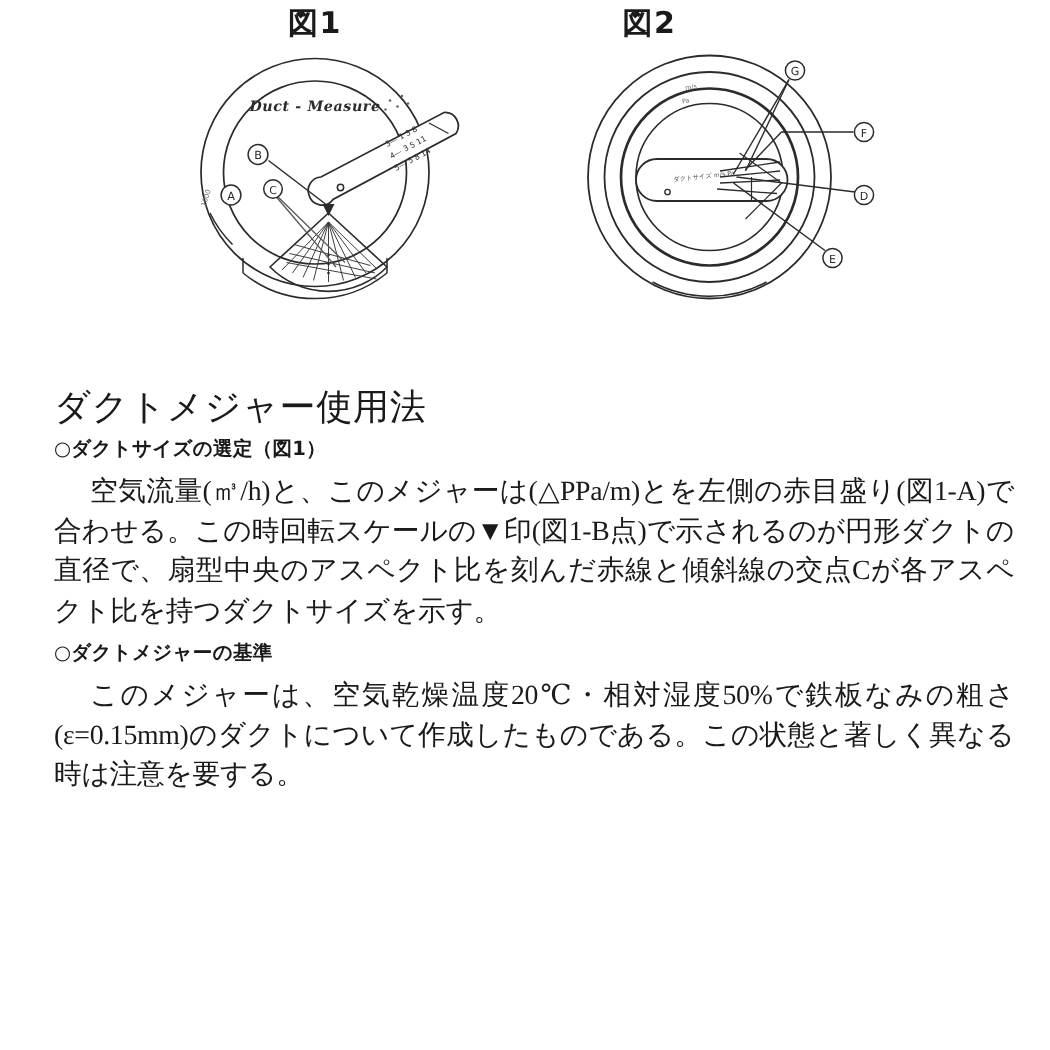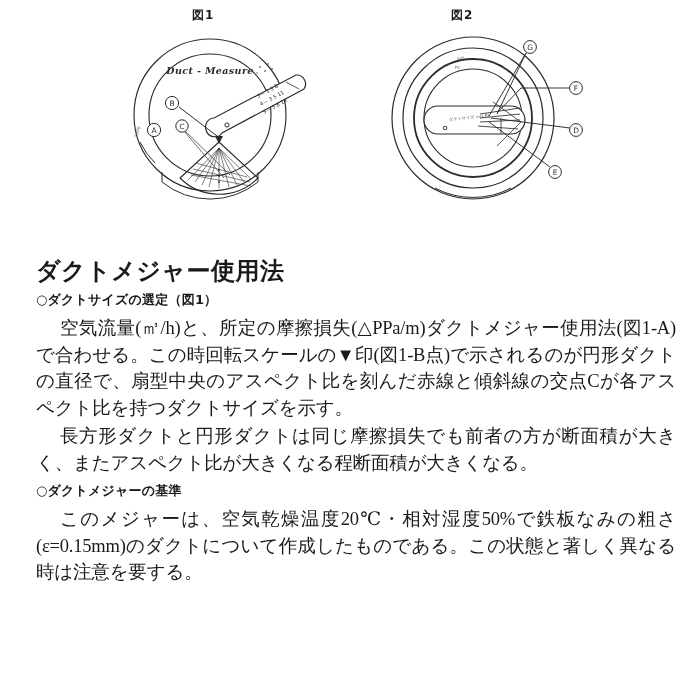--- a/index.html
+++ b/index.html
@@ -25,45 +25,45 @@
 
   .fig-block {
     position: absolute;
     top: 0;
   }
   .fig-block.fig1 { left: 110px; width: 200px; }
   .fig-block.fig2 { left: 385px; width: 215px; }
 
   .fig-caption {
     font-family: "DejaVu Sans", sans-serif;
-    font-size: 12px;
+    font-size: 20px;
     font-weight: bold;
     letter-spacing: 1px;
     text-align: center;
     height: 30px;
     line-height: 30px;
   }
   .fig1 .fig-caption { margin-left: 82px; width: 70px; text-align: left; }
-  .fig2 .fig-caption { margin-left: 66px; width: 70px; text-align: left; }
+  .fig2 .fig-caption { margin-left: 30px; width: 70px; text-align: left; }
 
   .fig-art { position: relative; }
   .fig-art svg { display: block; }
 
   
   .body-text {
     position: absolute;
     left: 36px;
     top: 256px;
     width: 640px;
   }
 
   h1.doc-title {
     font-family: "DejaVu Sans", sans-serif;
     font-size: 24px;
-    font-weight: bold;
+    font-weight: normal;
     margin: 0 0 1px 0;
     letter-spacing: 0.5px;
     line-height: 30px;
   }
 
   h2.section-head {
     font-family: "DejaVu Sans", sans-serif;
     font-size: 13px;
     font-weight: bold;
     margin: 0 0 2px 0;
@@ -256,19 +256,18 @@
       </svg>
     </div>
   </div>
 </div>
 
 <div class="body-text">
 
   <h1 class="doc-title">ダクトメジャー使用法</h1>
 
   <h2 class="section-head">○ダクトサイズの選定（図1）</h2>
-  <p class="para indent">空気流量(㎥/h)と、所定の摩擦損失(△PPa/m)ダクトメジャー使用法(図1-A)で合わせる。この時回転スケールの▼印(図1-B点)で示されるのが円形ダクトの直径で、扇型中央のアスペクト比を刻んだ赤線と傾斜線の交点Cが各アスペクト比を持つダクトサイズを示す。</p>
-
-  <p class="para indent">長方形ダクトと円形ダクトは同じ摩擦損失でも前者の方が断面積が大きく、またアスペクト比が大きくなる程断面積が大きくなる。</p>
+  <p class="para indent">空気流量(㎥/h)と、このメジャーは(△PPa/m)とを左側の赤目盛り(図1-A)で合わせる。この時回転スケールの▼印(図1-B点)で示されるのが円形ダクトの直径で、扇型中央のアスペクト比を刻んだ赤線と傾斜線の交点Cが各アスペクト比を持つダクトサイズを示す。</p>
+
 
   <h2 class="section-head">○ダクトメジャーの基準</h2>
   <p class="para indent">このメジャーは、空気乾燥温度20℃・相対湿度50%で鉄板なみの粗さ(ε=0.15mm)のダクトについて作成したものである。この状態と著しく異なる時は注意を要する。</p>
 </div>
 
 </body></html>

